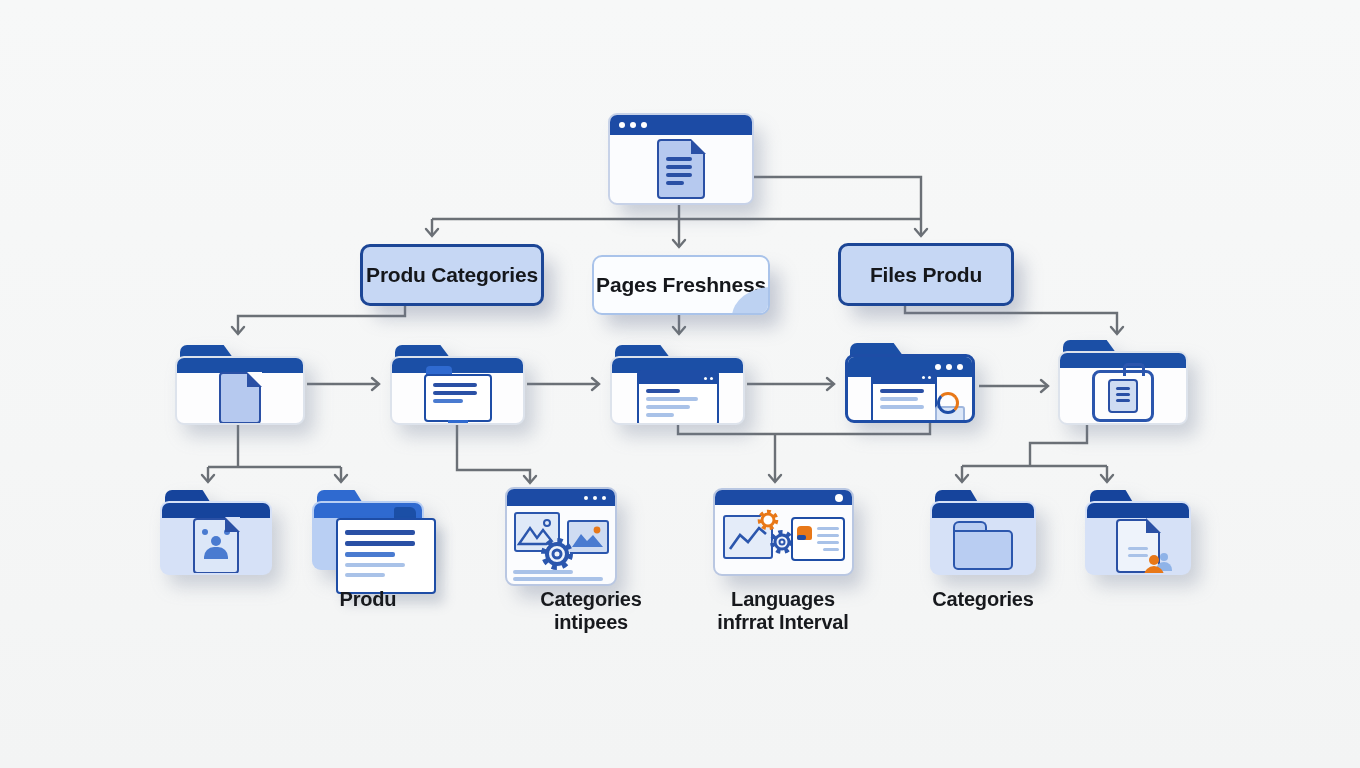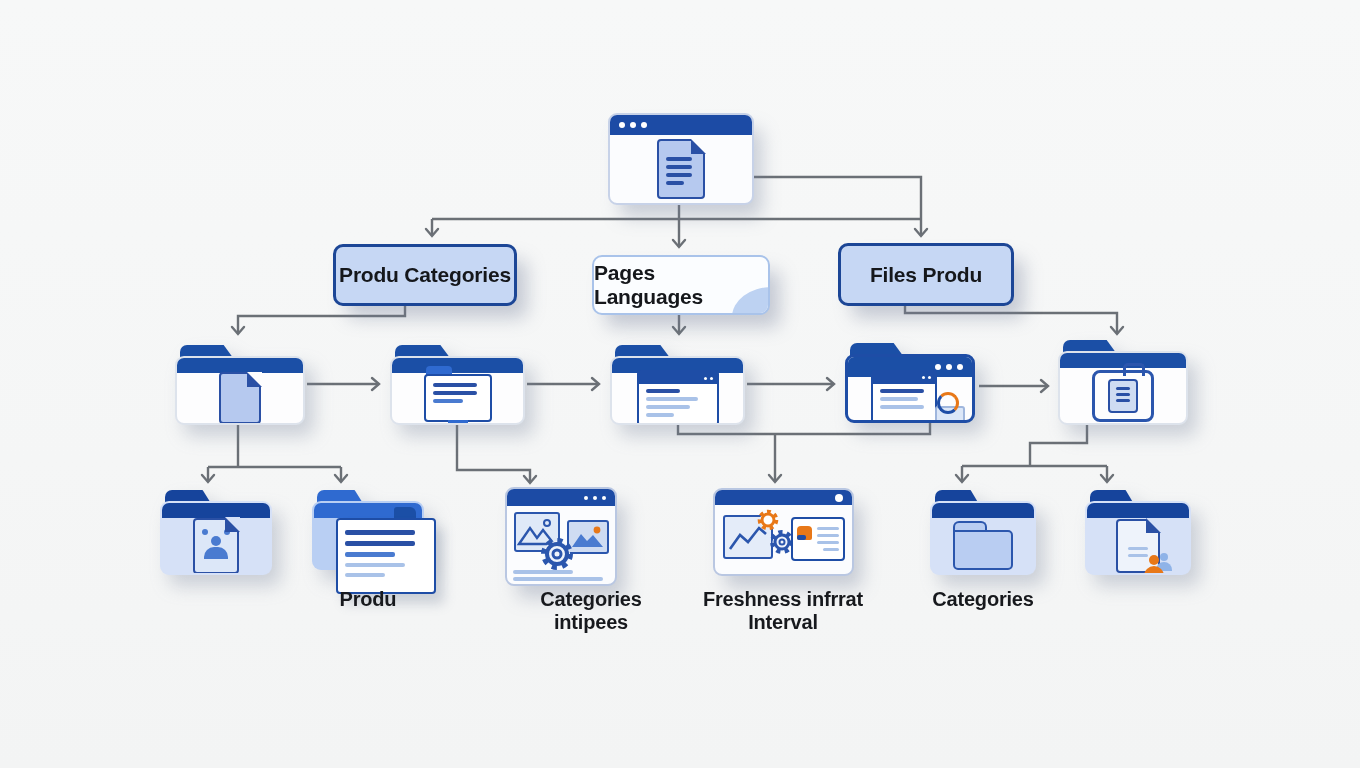--- a/index.html
+++ b/index.html
@@ -125,25 +125,25 @@
       <div style="margin-top:16px">
         <div class="ln" style="width:26px"></div>
         <div class="ln" style="width:26px"></div>
         <div class="ln" style="width:26px"></div>
         <div class="ln" style="width:18px"></div>
       </div>
     </div>
   </div>
 </div>
 
-<div class="label-box filled" style="left:333px;top:244px;width:178px;height:56px">
+<div class="label-box filled" style="left:360px;top:244px;width:178px;height:56px">
   <span>Produ Categories</span>
 </div>
 <div class="label-box outline" style="left:592px;top:255px;width:174px;height:56px">
-  <span>Pages Languages</span>
+  <span>Pages Freshness</span>
 </div>
 <div class="label-box filled" style="left:838px;top:243px;width:170px;height:57px">
   <span>Files Produ</span>
 </div>
 
 <div class="folder white" style="left:175px;top:345px;width:130px;height:80px">
   <div class="tab"></div>
   <div class="main">
     <div class="bar"></div>
     <div class="content">
@@ -328,21 +328,21 @@
     <div class="card" style="position:absolute;right:7px;top:12px;width:50px;height:40px;border-width:2px">
       <div style="position:absolute;left:4px;top:7px;width:15px;height:14px;background:#e87818;border-radius:4px 4px 2px 2px"></div>
       <div style="position:absolute;left:4px;top:16px;width:9px;height:5px;background:#1e4da6;border-radius:2px"></div>
       <div class="ln light" style="position:absolute;right:4px;top:8px;width:22px;height:3px;margin:0"></div>
       <div class="ln light" style="position:absolute;right:4px;top:15px;width:22px;height:3px;margin:0"></div>
       <div class="ln light" style="position:absolute;right:4px;top:22px;width:22px;height:3px;margin:0"></div>
       <div class="ln light" style="position:absolute;right:4px;top:29px;width:16px;height:3px;margin:0"></div>
     </div>
   </div>
 </div>
-<div class="caption" style="left:703px;top:588px;width:160px">Freshness infrrat Interval</div>
+<div class="caption" style="left:703px;top:588px;width:160px">Languages infrrat Interval</div>
 
 <div class="folder pale" style="left:930px;top:490px;width:106px;height:85px">
   <div class="tab"></div>
   <div class="main">
     <div class="bar"></div>
     <div class="content">
       <div>
         <div style="width:30px;height:10px;background:#b9cdf2;border:2.5px solid #2b56ad;border-bottom:none;border-radius:6px 6px 0 0"></div>
         <div style="width:56px;height:36px;background:#b9cdf2;border:2.5px solid #2b56ad;border-radius:0 5px 5px 5px;margin-top:-2.5px"></div>
       </div>

